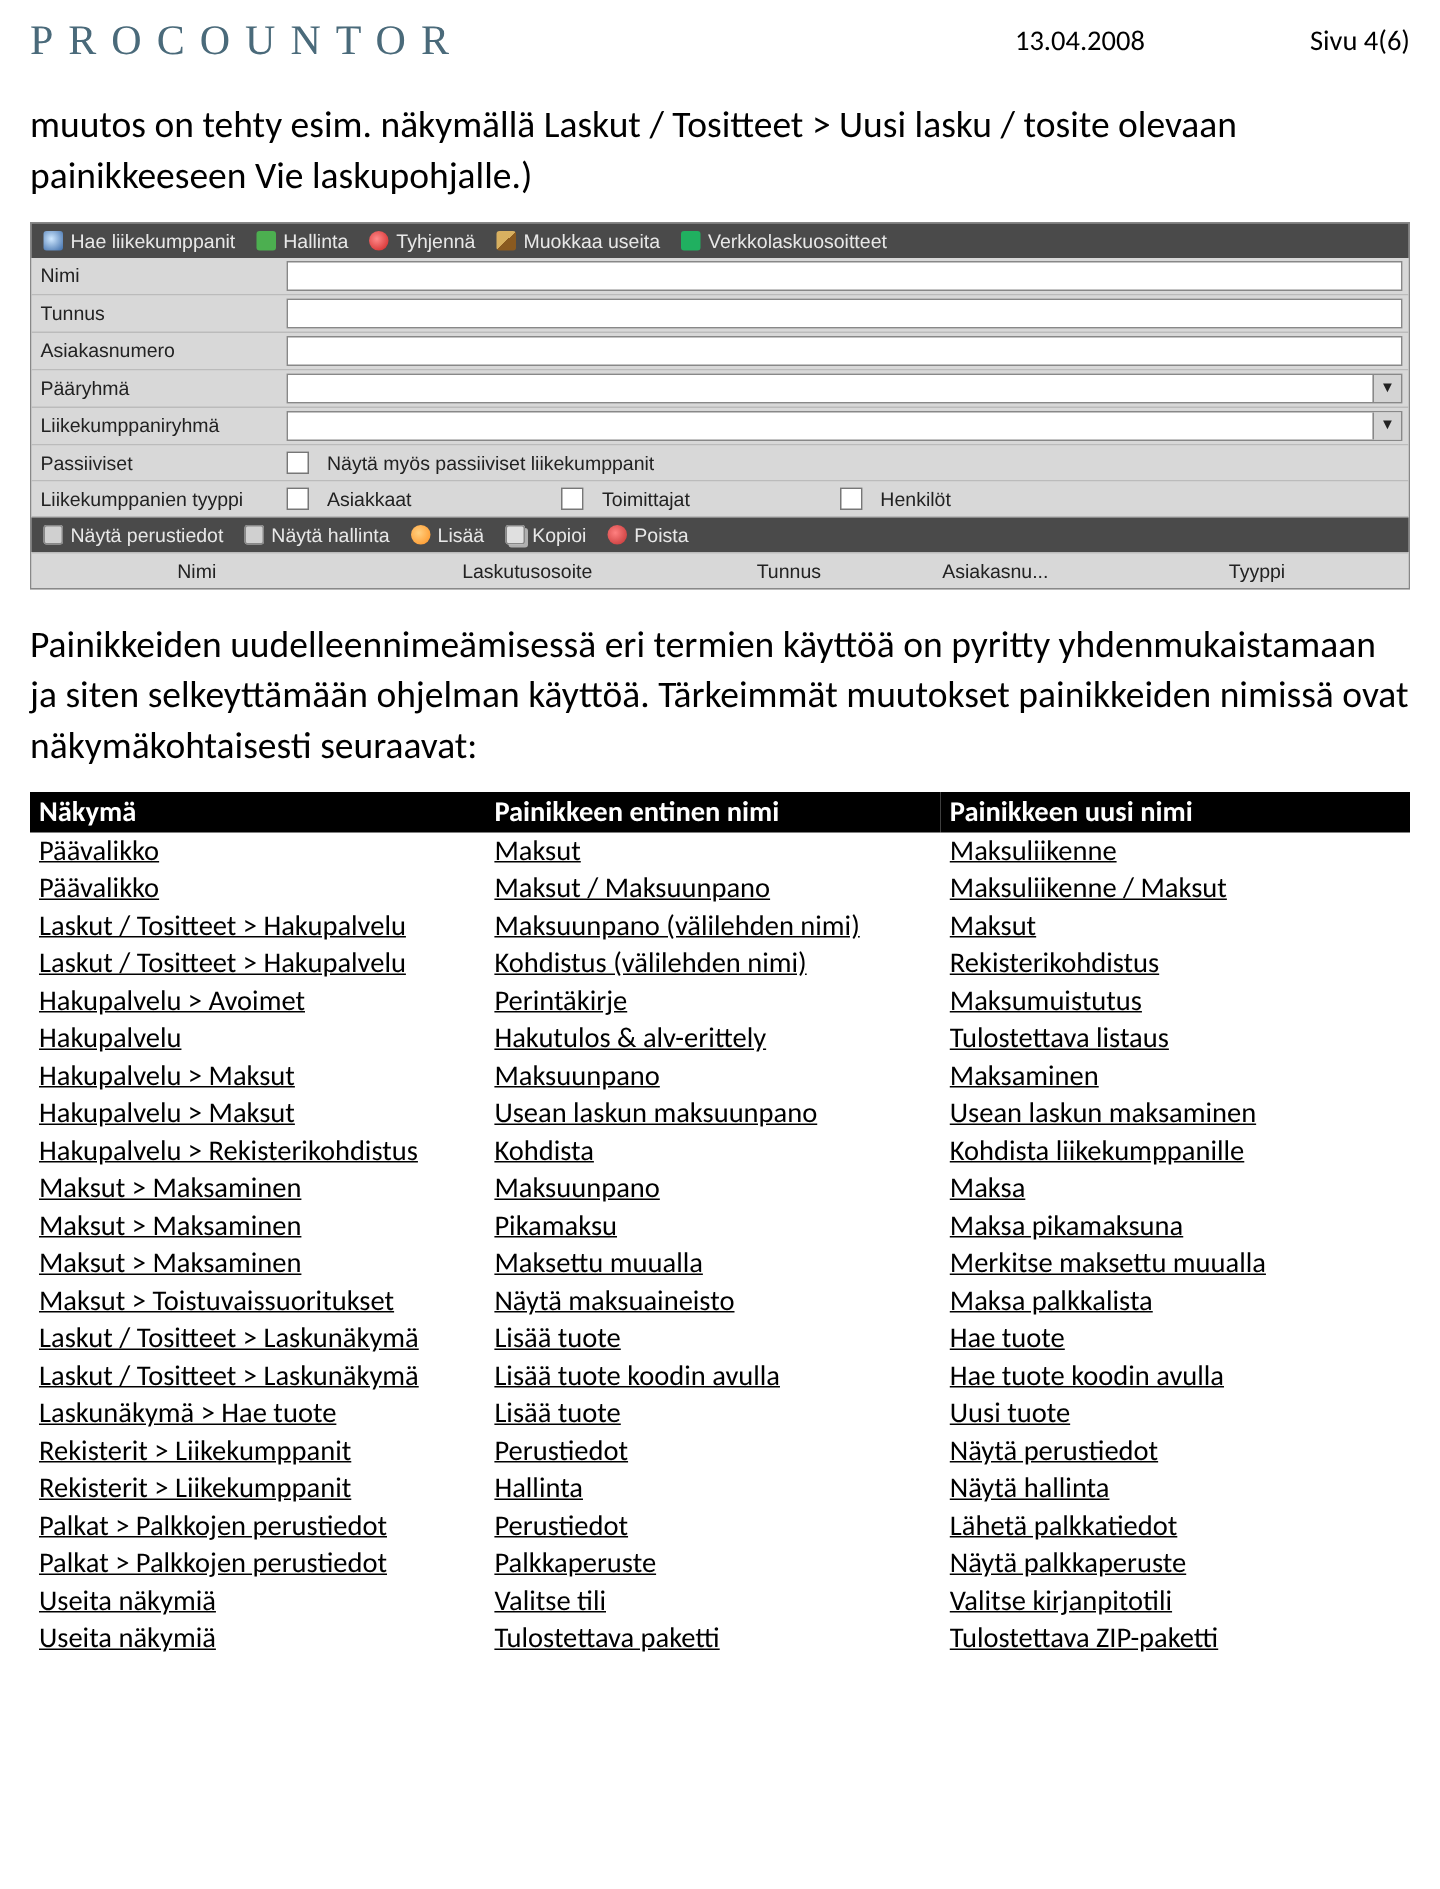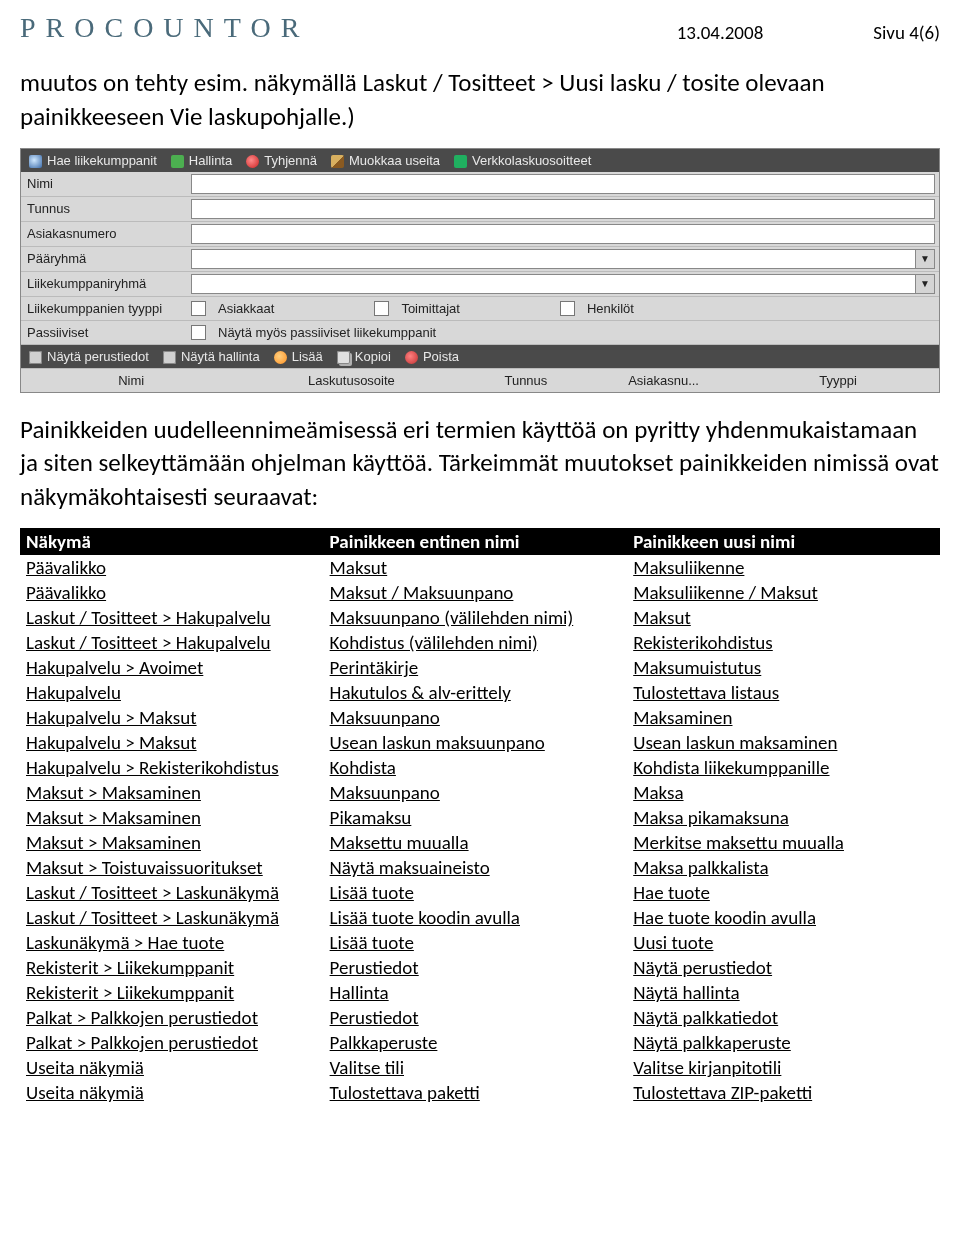--- a/index.html
+++ b/index.html
@@ -8,21 +8,21 @@
     padding: 0;
     background: #fff;
     color: #000;
     width: 960px;
   }
   .page {
     padding: 12px 20px 30px 20px;
   }
   .header-row {
     display: flex;
-    align-items: flex-end;
+    align-items: flex-start;
     justify-content: space-between;
     margin-bottom: 22px;
   }
   .logo {
     font-family: "Times New Roman", serif;
     font-size: 28px;
     letter-spacing: 10px;
     color: #4a6a7a;
     font-weight: 400;
   }
@@ -50,21 +50,21 @@
     background: #4a4a4a;
     color: #e8e8e8;
     padding: 4px 8px;
     display: flex;
     align-items: center;
     gap: 14px;
     font-size: 13px;
   }
   .dark-bar .tbtn {
     display: flex;
-    align-items: flex-end;
+    align-items: center;
     gap: 5px;
   }
   .icon-sq {
     width: 13px;
     height: 13px;
     border-radius: 2px;
     display: inline-block;
   }
   .ic-globe { background: radial-gradient(circle at 40% 40%, #cfe8ff, #3a6aa8); }
   .ic-green { background: #4caf50; }
@@ -220,46 +220,46 @@
         </div>
       </div>
     </div>
     <div class="form-row">
       <div class="lbl">Liikekumppaniryhmä</div>
       <div class="fld">
         <div class="select-fake">
           <span class="sfv"></span>
             <span class="sfa">▼</span>
         </div>
+      </div>
+    </div>
+    <div class="form-row">
+      <div class="lbl">Passiiviset</div>
+      <div class="fld chk-row">
+        <span class="chk"></span>
+        <span>Näytä myös passiiviset liikekumppanit</span>
       </div>
     </div>
     <div class="form-row type-row">
       <div class="lbl">Liikekumppanien tyyppi</div>
       <div class="fld">
         <span class="chk-row">
             <span class="chk"></span>
             <span>Asiakkaat</span>
           </span>
         <span class="chk-row">
             <span class="chk"></span>
             <span>Toimittajat</span>
           </span>
         <span class="chk-row">
             <span class="chk"></span>
             <span>Henkilöt</span>
           </span>
       </div>
     </div>
-    <div class="form-row">
-      <div class="lbl">Passiiviset</div>
-      <div class="fld chk-row">
-        <span class="chk"></span>
-        <span>Näytä myös passiiviset liikekumppanit</span>
-      </div>
-    </div>
 
     <div class="dark-bar">
       <span class="tbtn">
         <span class="icon-sq ic-doc"></span>
         <span>Näytä perustiedot</span>
       </span>
       <span class="tbtn">
         <span class="icon-sq ic-doc"></span>
         <span>Näytä hallinta</span>
       </span>
@@ -383,21 +383,21 @@
           <td>Näytä perustiedot</td>
         </tr>
         <tr>
           <td>Rekisterit &gt; Liikekumppanit</td>
           <td>Hallinta</td>
           <td>Näytä hallinta</td>
         </tr>
         <tr>
           <td>Palkat &gt; Palkkojen perustiedot</td>
           <td>Perustiedot</td>
-          <td>Näytä palkkatiedot</td>
+          <td>Lähetä palkkatiedot</td>
         </tr>
         <tr>
           <td>Palkat &gt; Palkkojen perustiedot</td>
           <td>Palkkaperuste</td>
           <td>Näytä palkkaperuste</td>
         </tr>
         <tr>
           <td>Useita näkymiä</td>
           <td>Valitse tili</td>
           <td>Valitse kirjanpitotili</td>

